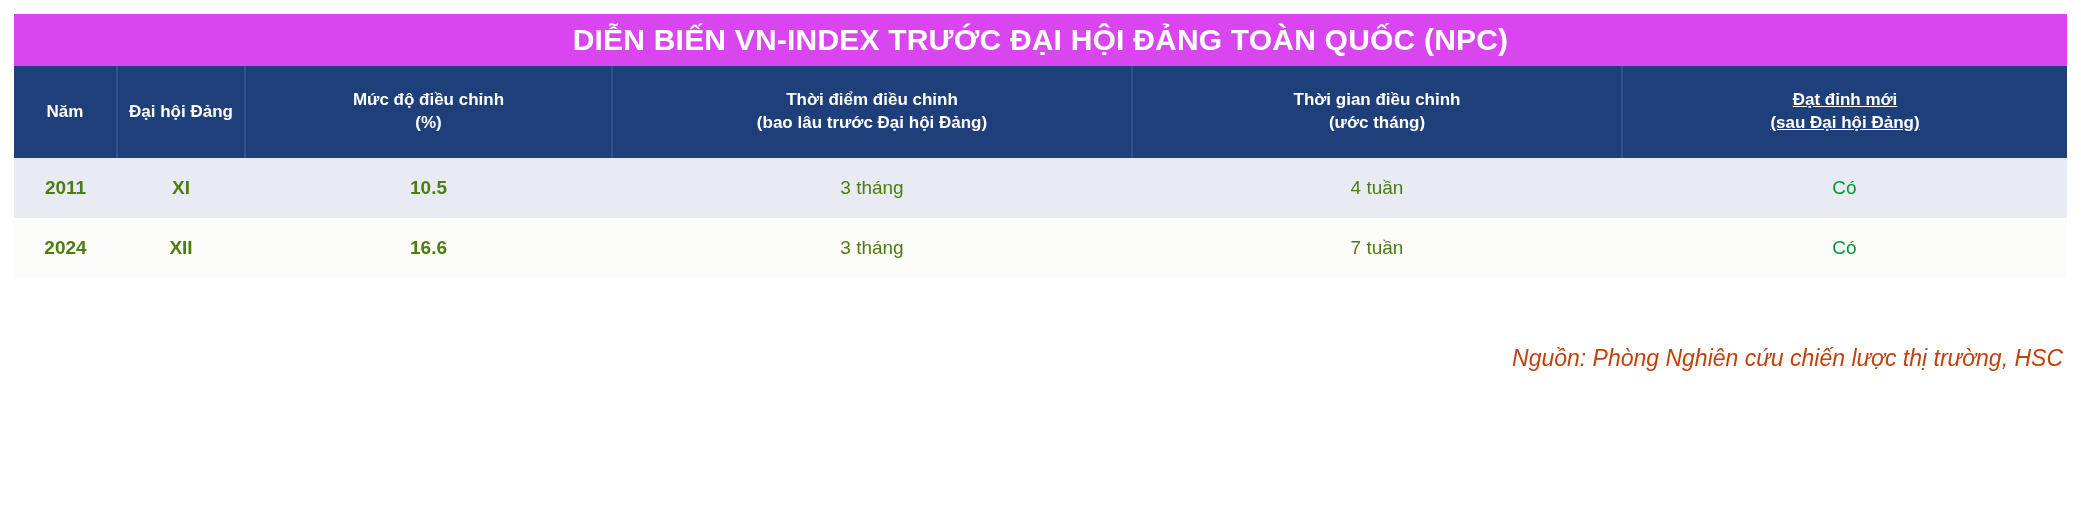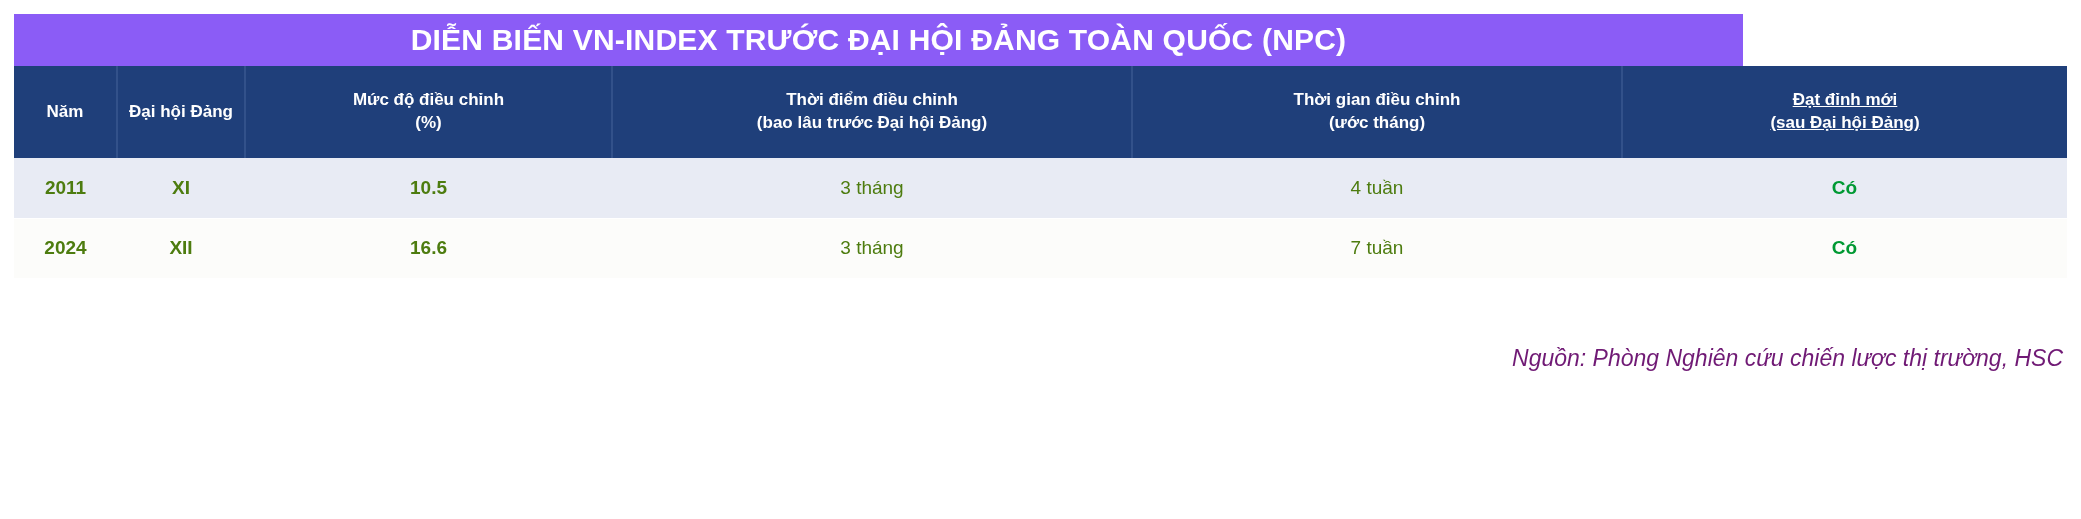--- a/index.html
+++ b/index.html
@@ -20,23 +20,23 @@
     position: relative;
     background: #ffffff;
     box-sizing: border-box;
   }
 
   
   .title-bar {
     position: absolute;
     left: 14px;
     top: 14px;
-    width: 1729px;
+    width: 2053px;
     height: 52px;
-    background: #8b5cf6;
+    background: #d946ef;
     display: flex;
     align-items: center;
     justify-content: center;
   }
   .title-text {
     color: #ffffff;
     font-size: 30px;
     font-weight: bold;
     letter-spacing: 0.2px;
     white-space: nowrap;
@@ -83,38 +83,38 @@
     font-size: 19px;
     color: #4d7c0f;
     padding: 2px 6px;
     box-sizing: border-box;
     border-bottom: 1px solid #ffffff;
   }
   tbody tr.row-alt td { background: #e8ebf4; }
   tbody tr.row-plain td { background: #fcfcfa; }
 
   td.c-year, td.c-congress, td.c-pct { font-weight: bold; }
-  td.c-peak { color: #009933; font-weight: bold; }
+  td.c-peak { color: #009933; font-weight: normal; }
 
   
   col.w-year      { width: 103px; }
   col.w-congress  { width: 128px; }
   col.w-pct       { width: 367px; }
   col.w-when      { width: 520px; }
   col.w-duration  { width: 490px; }
   col.w-peak      { width: 445px; }
 
   
   .source-note {
     position: absolute;
     right: 18px;
     top: 345px;
     font-size: 23px;
     font-style: italic;
-    color: #701a75;
+    color: #c2410c;
     white-space: nowrap;
   }
 </style>
 </head>
 <body>
 
 <div class="figure">
 
   <div class="title-bar">
     <div class="title-text">DIỄN BIẾN VN-INDEX TRƯỚC ĐẠI HỘI ĐẢNG TOÀN QUỐC (NPC)</div>

